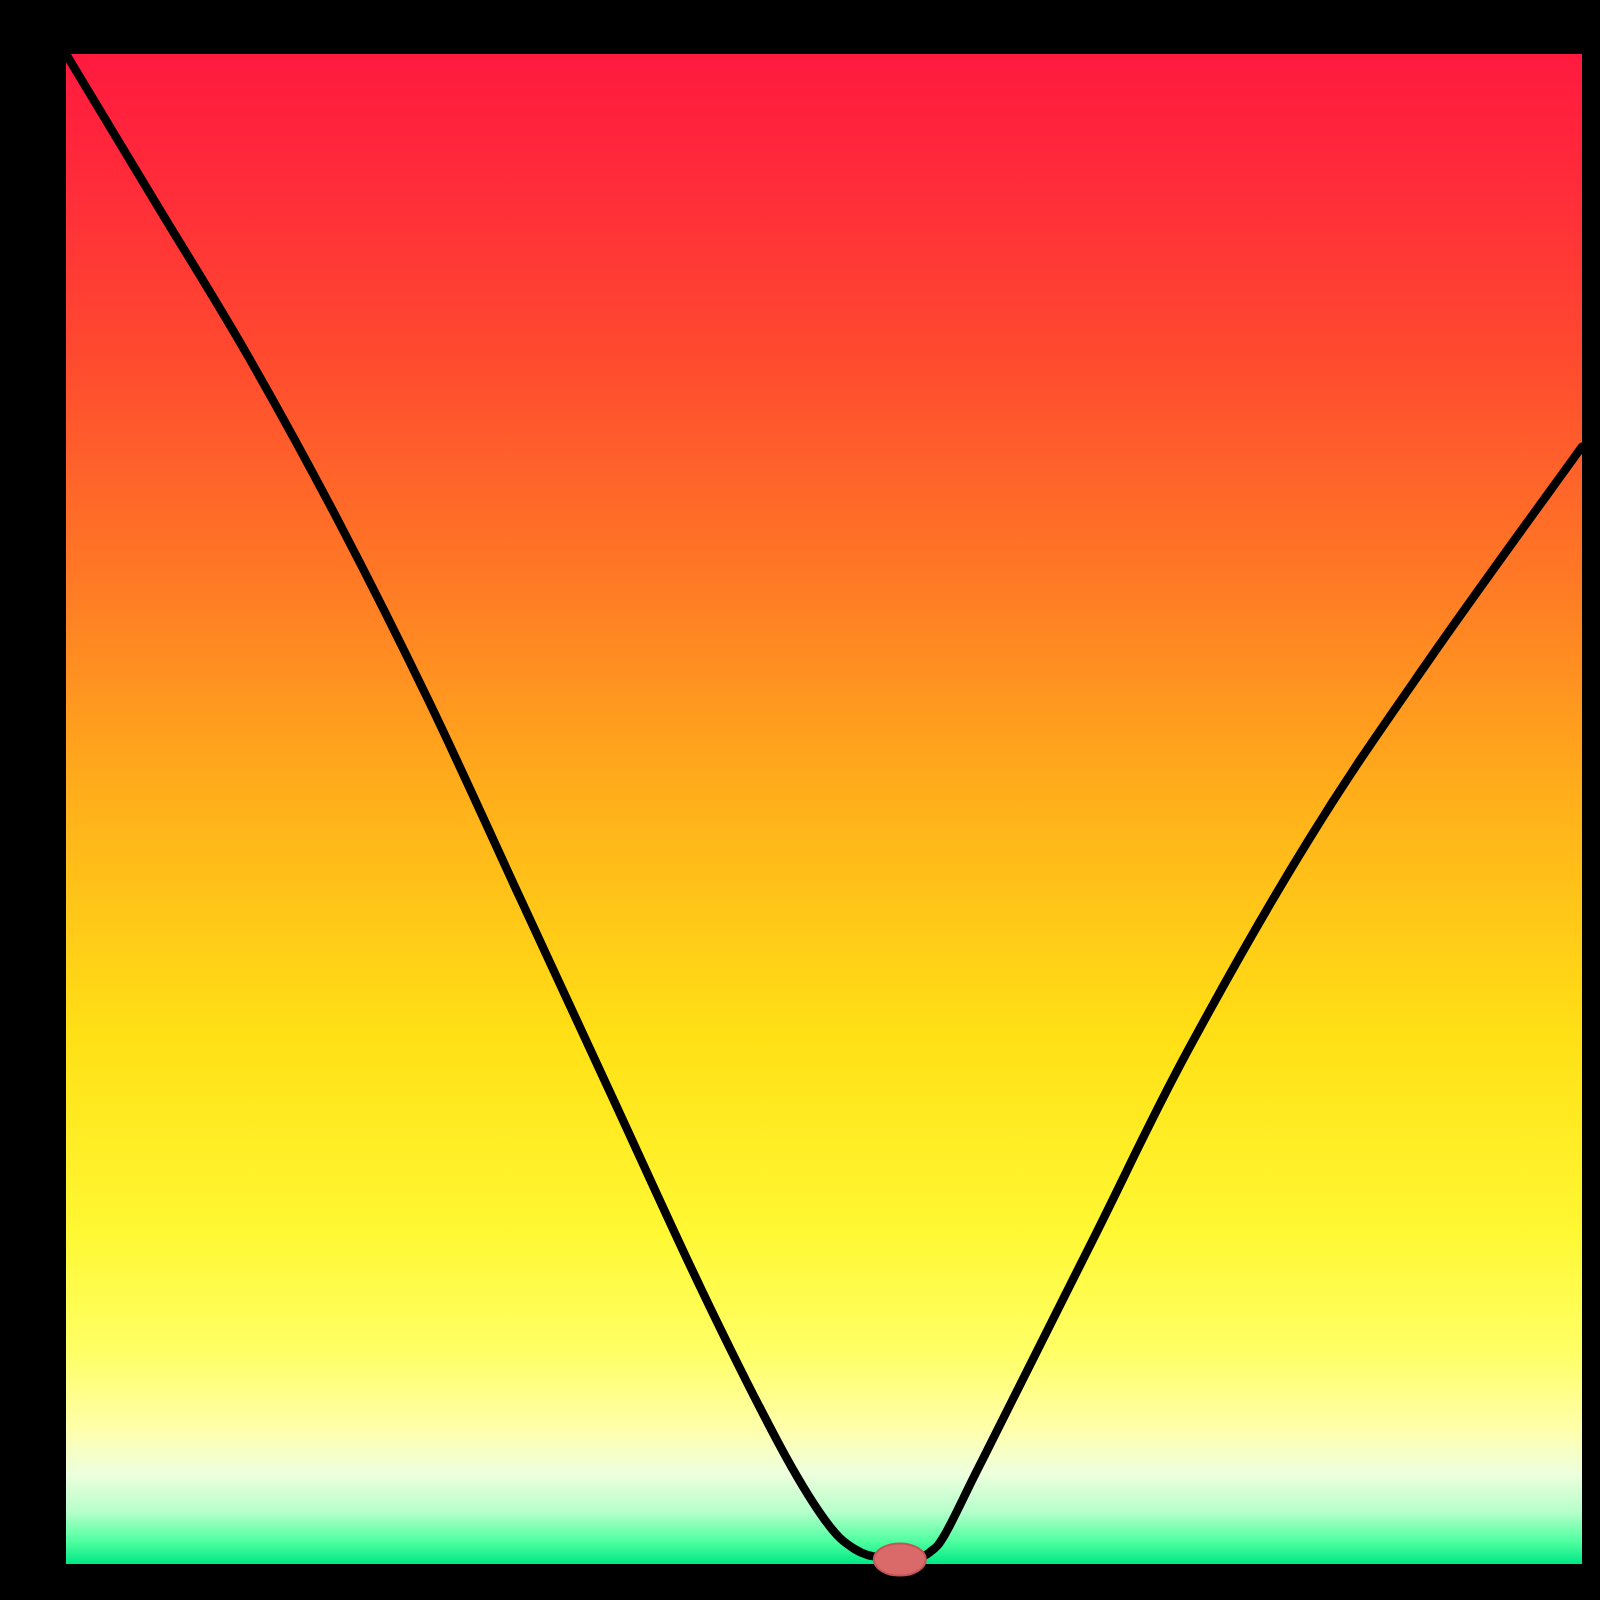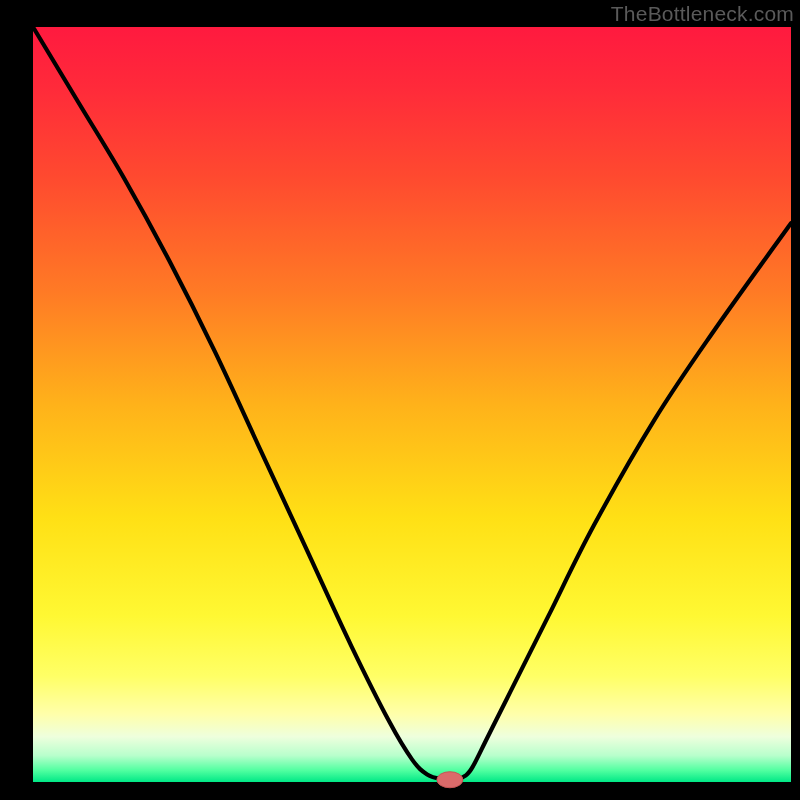--- a/index.html
+++ b/index.html
@@ -30,21 +30,20 @@
   svg {
     position: absolute;
     top: 0;
     left: 0;
   }
 </style>
 </head>
 <body>
 <div class="frame">
 
-  <div class="attribution">TheBottleneck.com</div>
 
   <svg id="chart-svg" width="800" height="800" viewBox="0 0 800 800">
     <defs>
       <linearGradient id="bgGrad" x1="0" y1="0" x2="0" y2="1">
 
       <stop offset="0%" stop-color="#ff1a3f"></stop>
           <stop offset="8%" stop-color="#ff2a3a"></stop>
           <stop offset="20%" stop-color="#ff4a2f"></stop>
           <stop offset="35%" stop-color="#ff7a25"></stop>
           <stop offset="50%" stop-color="#ffb21a"></stop>

